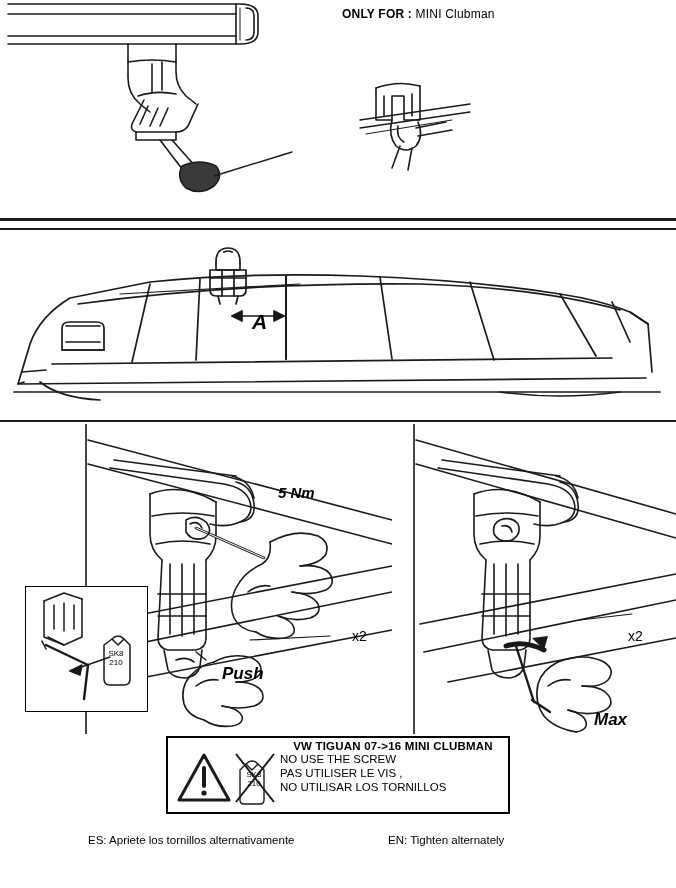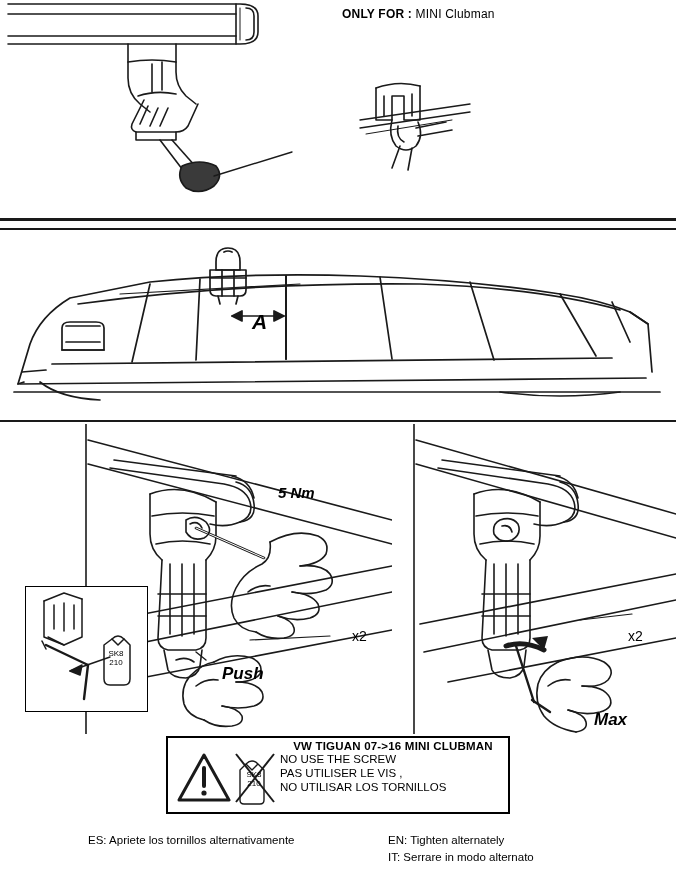--- a/index.html
+++ b/index.html
@@ -419,16 +419,15 @@
       <div class="warn-line">NO UTILISAR LOS TORNILLOS</div>
     </div>
   </div>
 
   <div class="trans" style="left:88px; top:832px;">
     <div>ES: Apriete los tornillos alternativamente</div>
   </div>
 
   <div class="trans" style="left:388px; top:832px;">
     <div>EN: Tighten alternately</div>
-    <div>IT: Serrare in modo alternato</div>
   </div>
 
 </div>
 
 </body></html>

